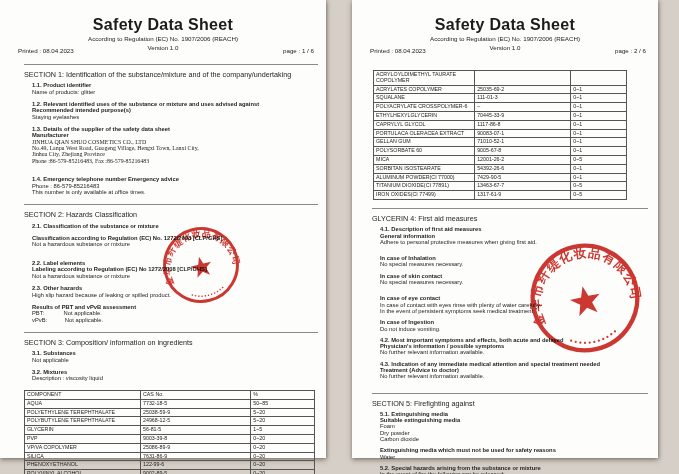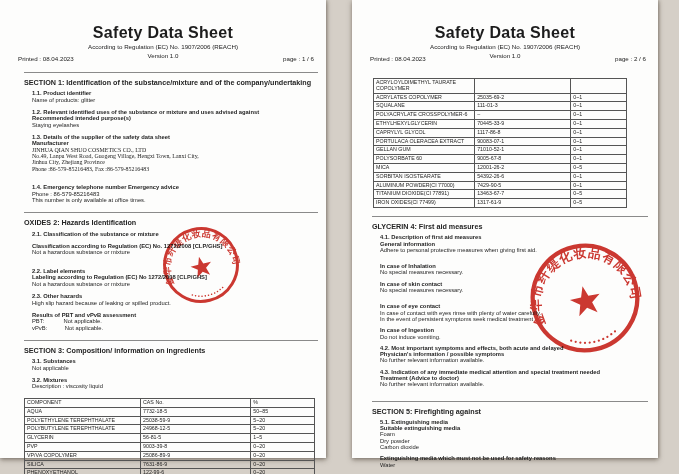--- a/index.html
+++ b/index.html
@@ -11,33 +11,33 @@
     font-family:"Liberation Sans", sans-serif;
     color:#1c1c1c;
   }
   .page{
     position:absolute;top:0;height:458px;background:#fdfdfc;
     box-shadow:0 2px 5px rgba(70,60,50,.5), 1px 0 3px rgba(70,60,50,.35);
   }
   #page1{left:0;width:326px;}
   #page2{left:352px;width:306px;}
 
-  .hdr{position:relative;text-align:center;padding-top:24px;height:38px;}
+  .hdr{position:relative;text-align:center;padding-top:16px;height:38px;}
   .hdr .title{font-size:16px;font-weight:bold;letter-spacing:.3px;line-height:17px;}
   .hdr .sub{font-size:6.2px;margin-top:2px;color:#222;}
   .hdr .ver{font-size:6.2px;margin-top:2px;color:#222;}
   .hdr .printed{position:absolute;left:18px;bottom:0;font-size:6.2px;}
   .hdr .pageno{position:absolute;right:12px;bottom:0;font-size:6.2px;}
 
   .body{margin-top:10px;padding:0 8px 0 24px;}
   #page2 .body{padding:0 10px 0 20px;margin-top:4px;}
 
   .ln{font-size:5.8px;line-height:6.3px;padding-left:8px;white-space:pre-wrap;color:#242424;}
   .ln.b{font-weight:bold;}
-  .ln.sec{font-size:7.2px;font-weight:bold;padding-left:0;margin:3px 0 4px 0;}
+  .ln.sec{font-size:7.2px;font-weight:normal;padding-left:0;margin:3px 0 4px 0;}
   .ln.serif{font-family:"Liberation Serif", serif;font-size:5.9px;}
   .ln.gap{height:6.2px;}
   #page2 .ln.gap{height:5px;}
   .ln.hr{border-top:1px solid #8a8a8a;height:4px;padding:0;margin-top:3px;}
 
   table.ing{border-collapse:collapse;width:99%;margin-top:2px;}
   table.ing th, table.ing td{
     border:1px solid #555;
     font-size:5.3px;line-height:5.8px;
     padding:1px 2px;text-align:left;font-weight:normal;vertical-align:top;
@@ -101,21 +101,21 @@
         <div class="ln b"><span>1.4. Emergency telephone number Emergency advice</span></div>
 
         <div class="ln"><span>Phone : 86-579-85216483</span></div>
 
         <div class="ln"><span>This number is only available at office times.</span></div>
 
         <div class="ln gap"><span></span></div>
 
         <div class="ln hr"><span></span></div>
 
-        <div class="ln sec"><span>OXIDES 2: Hazards Identification</span></div>
+        <div class="ln sec"><span>SECTION 2: Hazards Classification</span></div>
 
         <div class="ln b"><span>2.1. Classification of the substance or mixture</span></div>
 
         <div class="ln gap"><span></span></div>
 
         <div class="ln b"><span>Classification according to Regulation (EC) No. 1272/2008 [CLP/GHS]</span></div>
 
         <div class="ln"><span>Not a hazardous substance or mixture</span></div>
 
         <div class="ln gap"><span></span></div>

